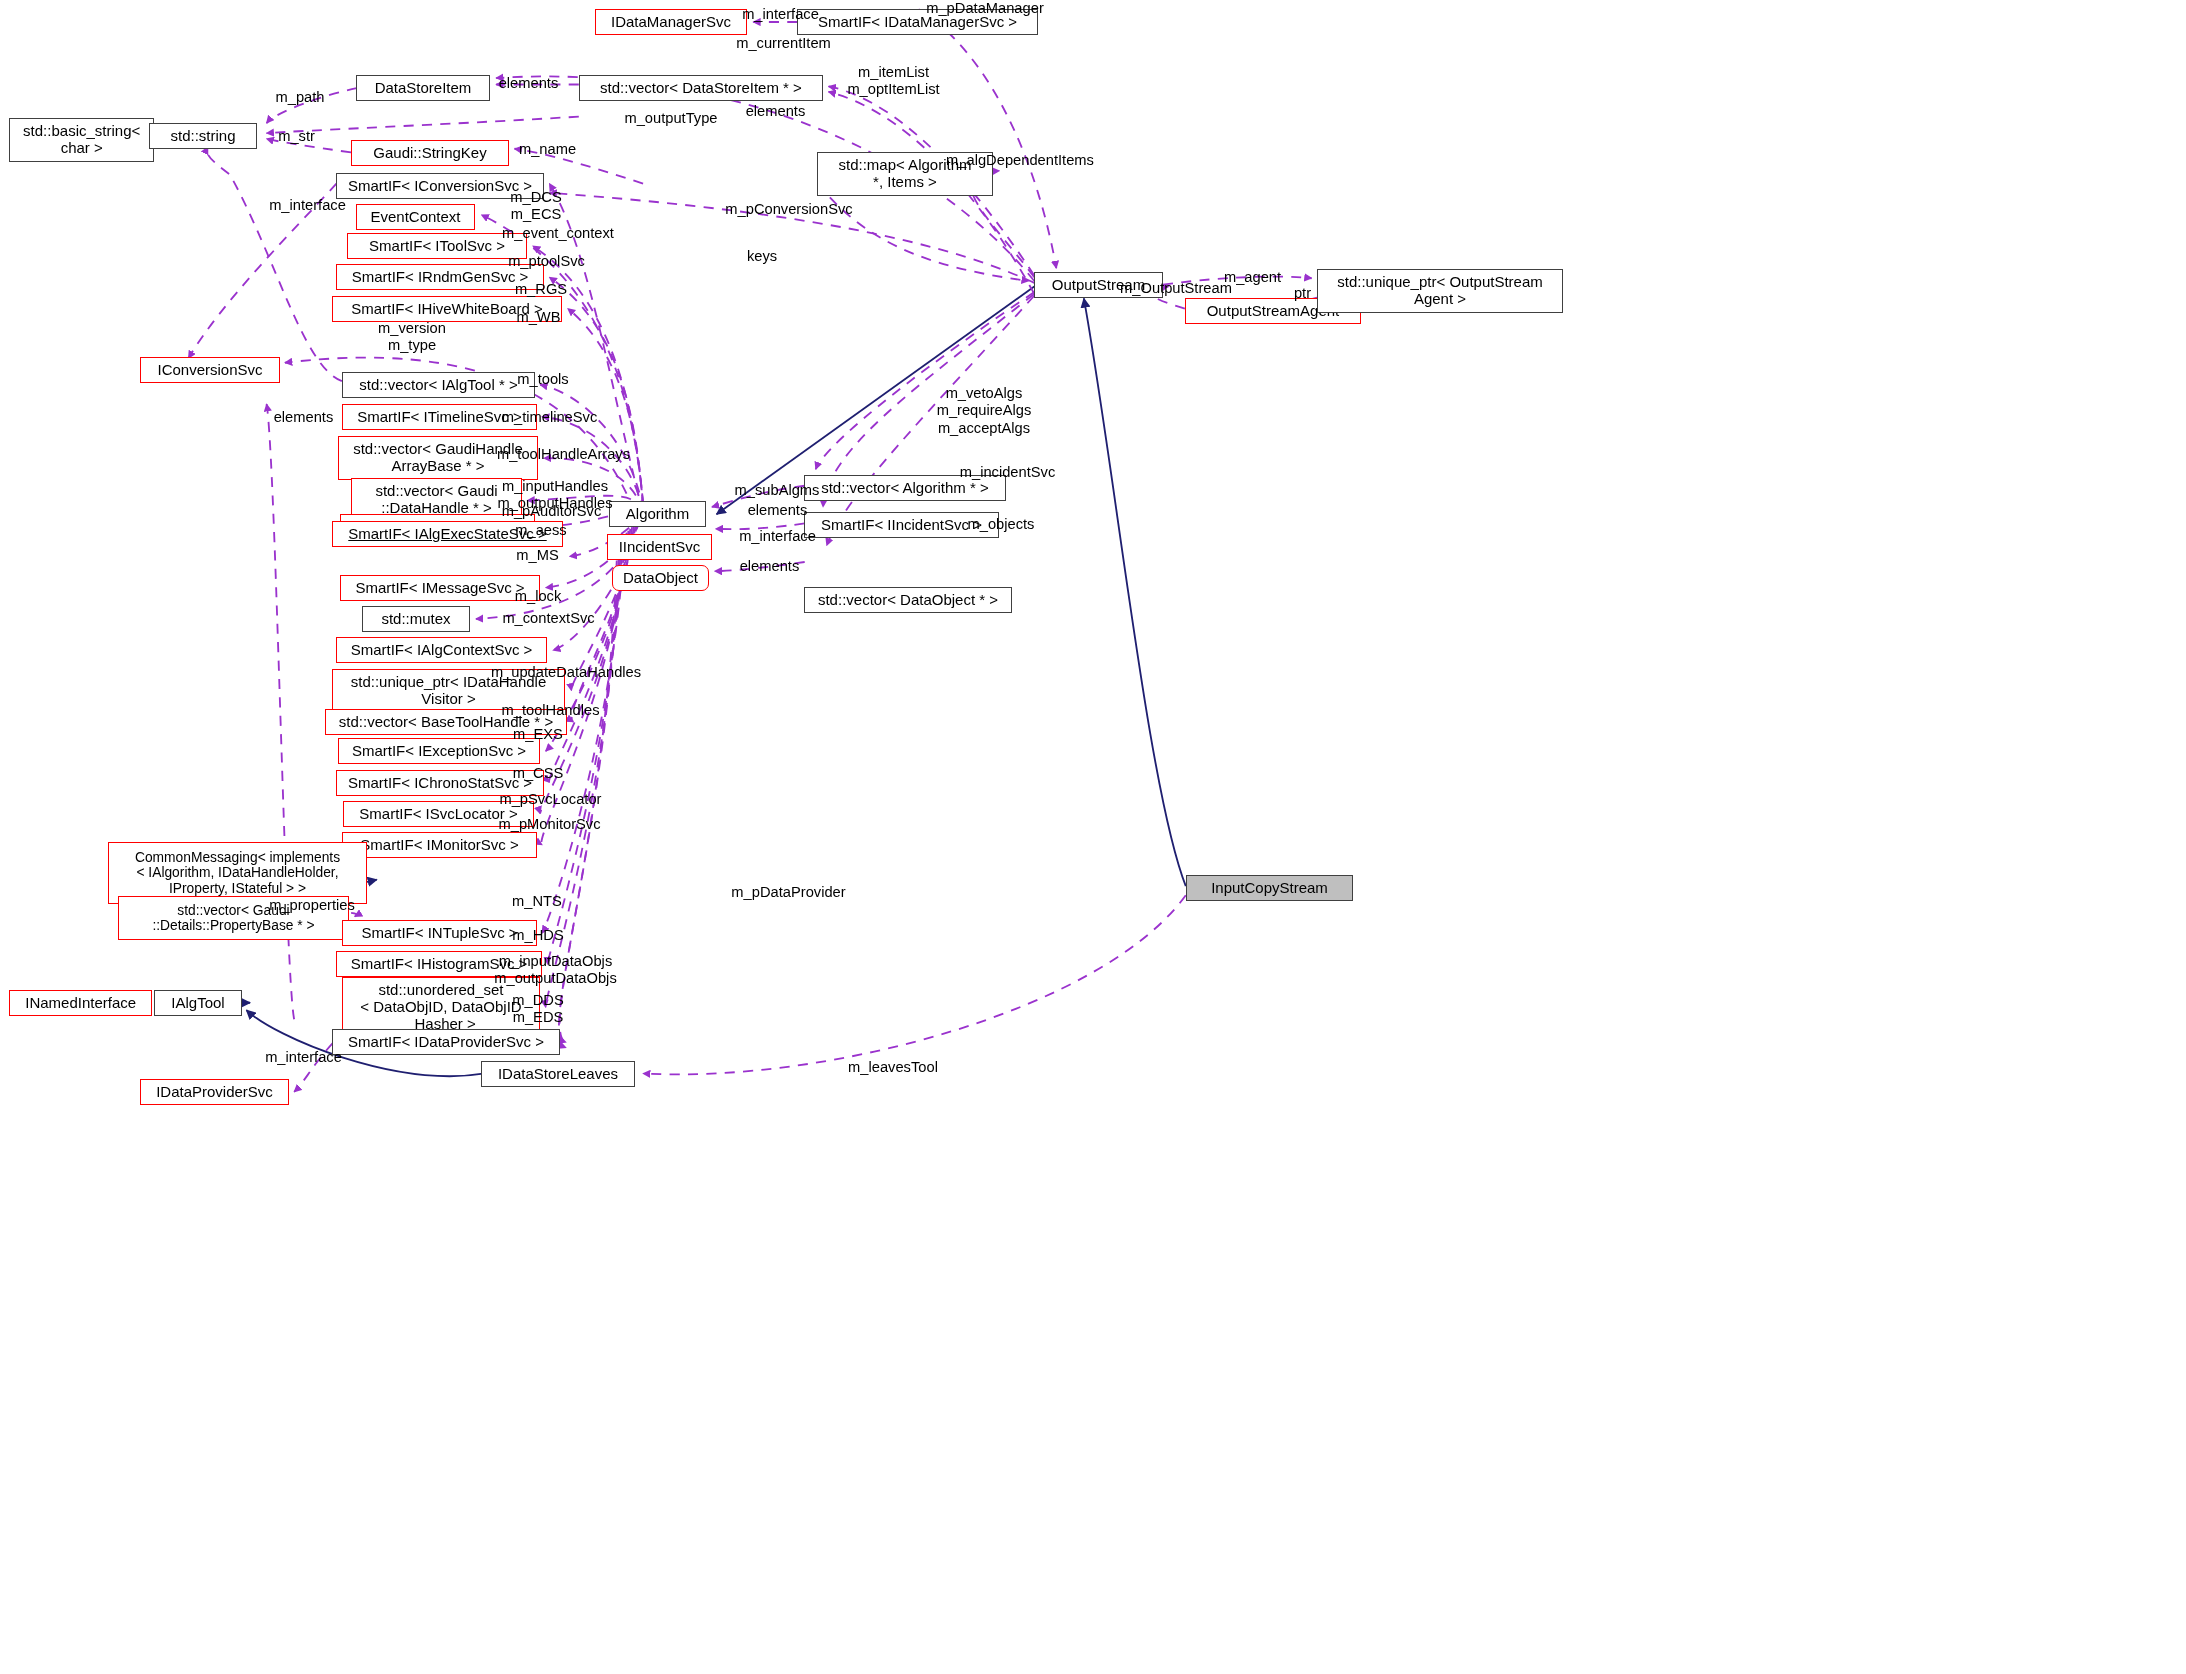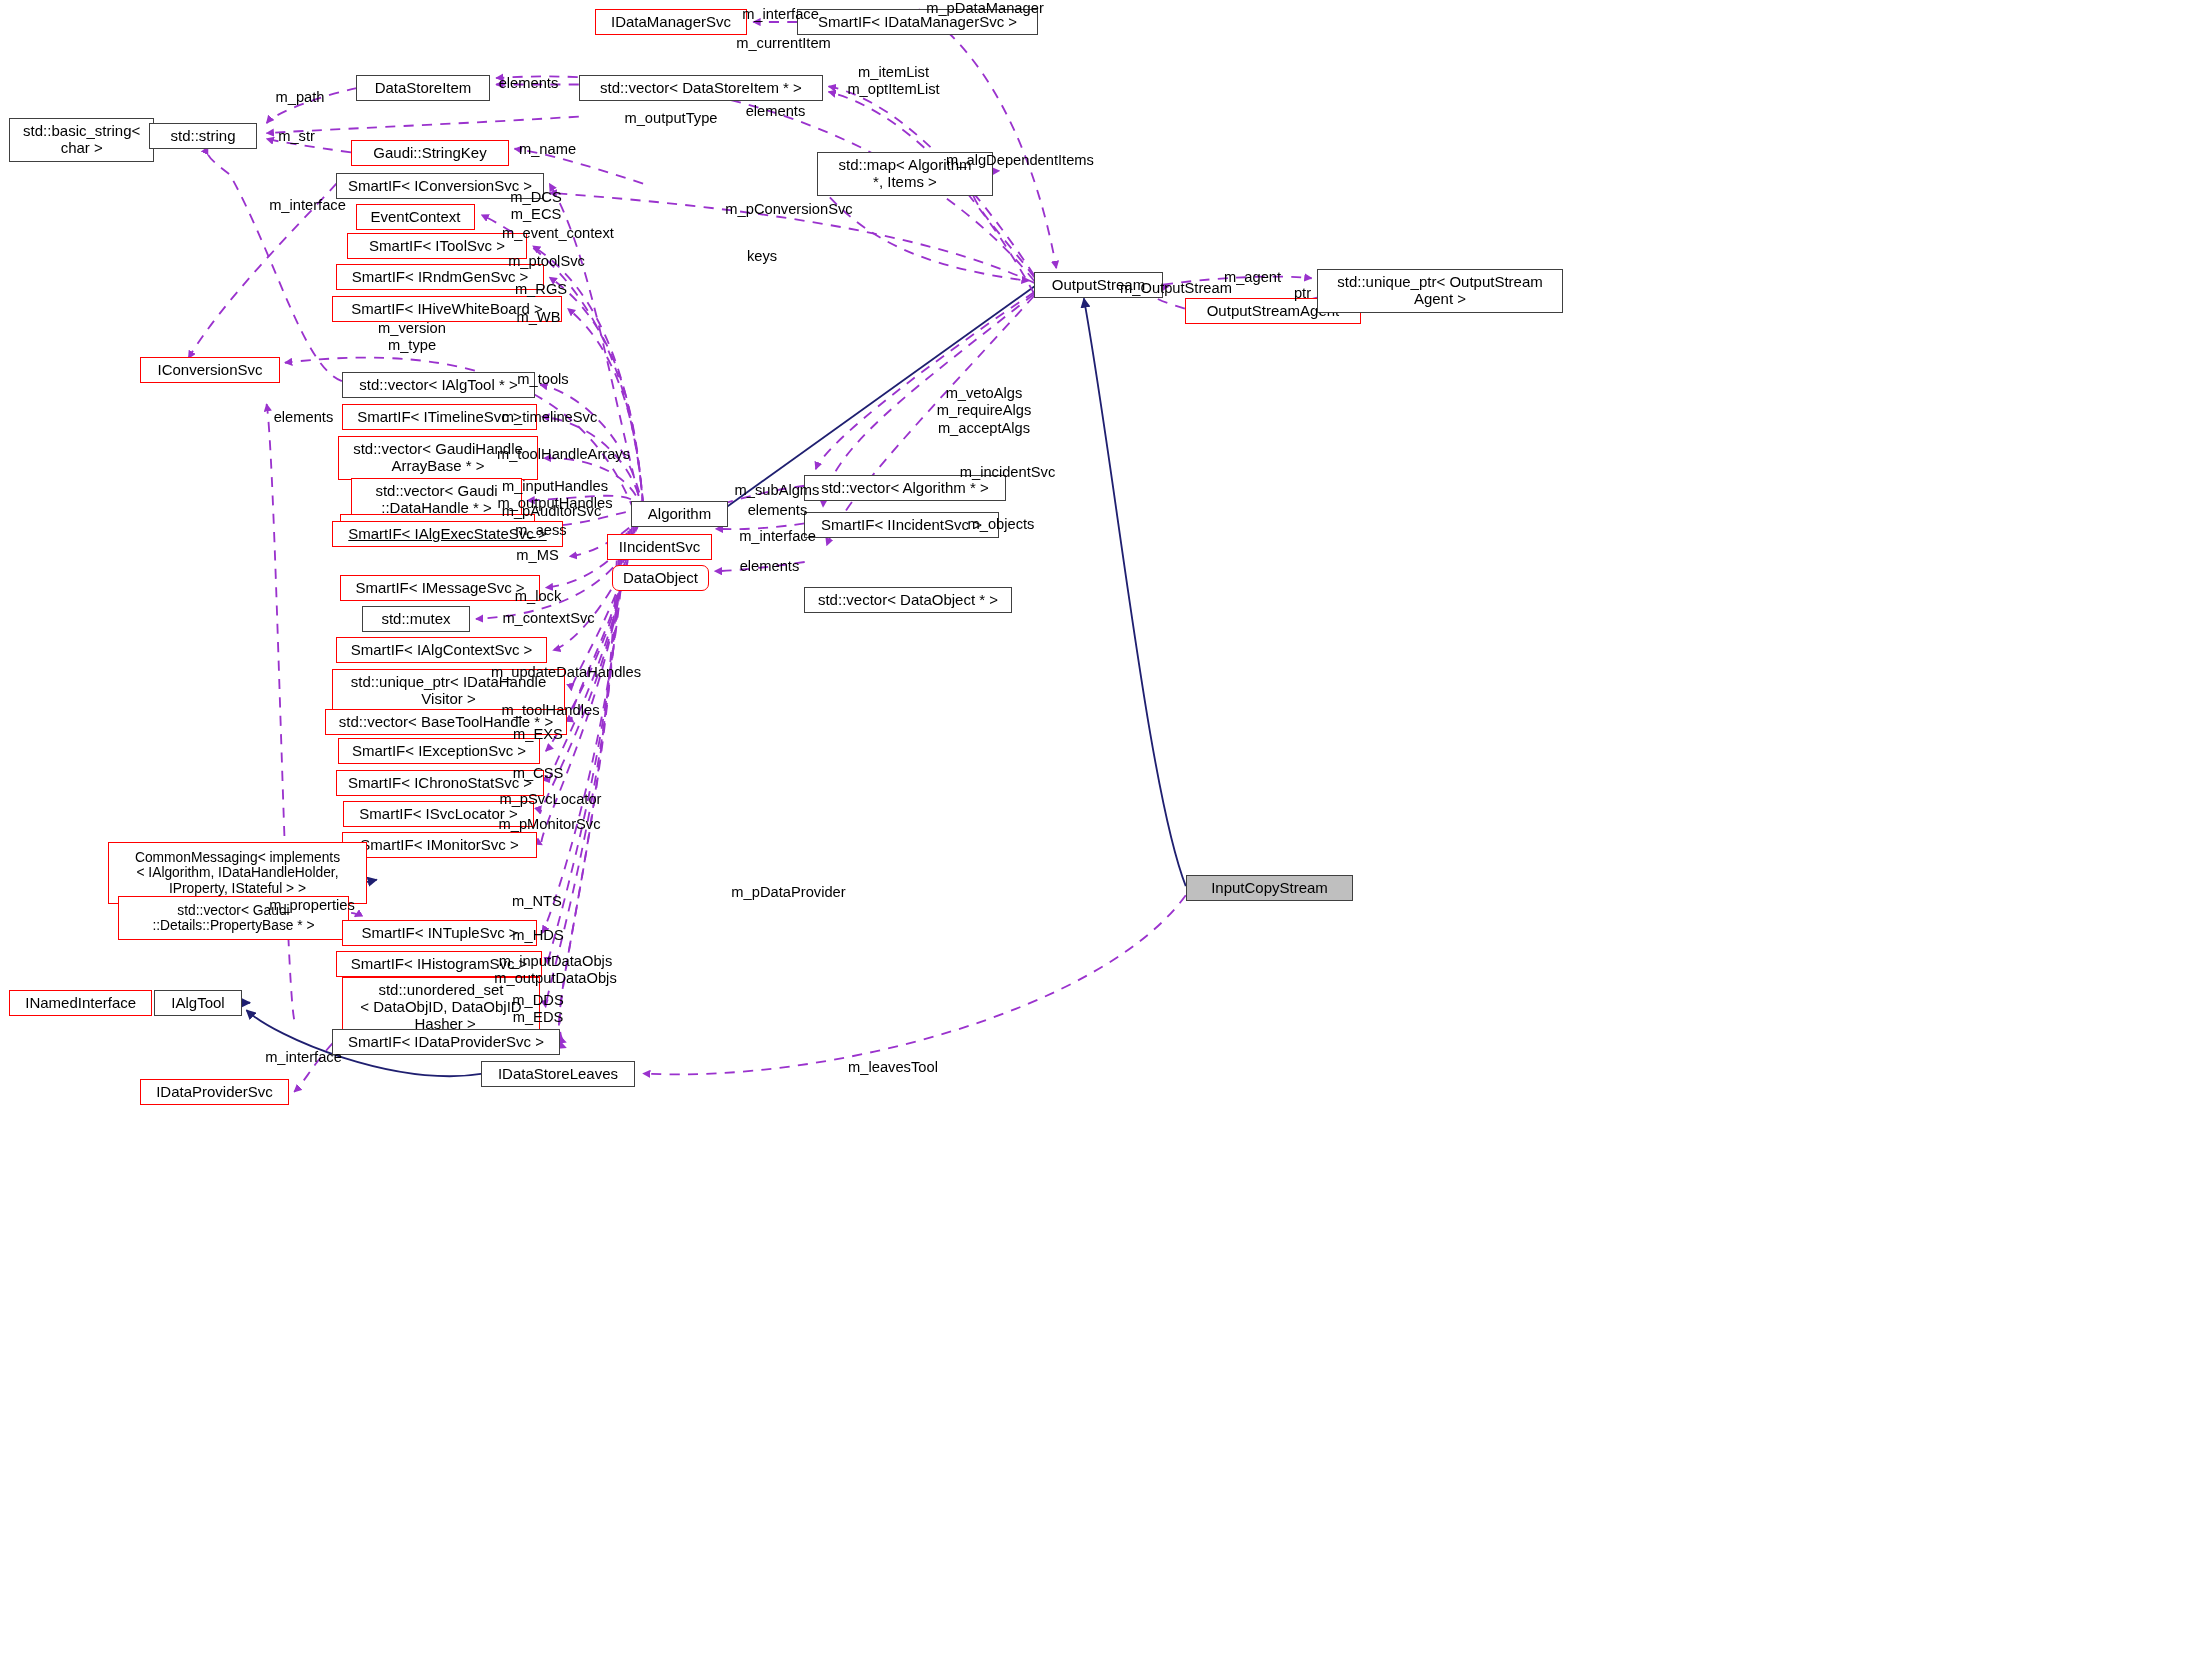--- a/index.html
+++ b/index.html
@@ -199,21 +199,21 @@
   <div class="node" style="left:342px;top:920px;width:195px;height:26px;">SmartIF&lt; INTupleSvc &gt;</div>
   <div class="node" style="left:336px;top:951px;width:206px;height:26px;">SmartIF&lt; IHistogramSvc &gt;</div>
   <div class="node" style="left:342px;top:977px;width:198px;height:61px;">std::unordered_set
 &lt; DataObjID, DataObjID
 _Hasher &gt;</div>
   <div class="node dark" style="left:332px;top:1029px;width:228px;height:26px;">SmartIF&lt; IDataProviderSvc &gt;</div>
   <div class="node" style="left:9.2px;top:990px;width:143px;height:26px;">INamedInterface</div>
   <div class="node dark" style="left:154px;top:990px;width:88px;height:26px;">IAlgTool</div>
   <div class="node" style="left:140px;top:1079px;width:149px;height:26px;">IDataProviderSvc</div>
   <div class="node dark" style="left:481px;top:1061px;width:154px;height:26px;">IDataStoreLeaves</div>
-  <div class="node dark" style="left:609px;top:501px;width:97px;height:26px;margin-left:22px;">Algorithm</div>
+  <div class="node dark" style="left:609px;top:501px;width:97px;height:26px;">Algorithm</div>
   <div class="node" style="left:607px;top:534px;width:105px;height:26px;">IIncidentSvc</div>
   <div class="node" style="left:612px;top:565px;width:97px;height:26px;border-radius:7px;">DataObject</div>
   <div class="node dark" style="left:804px;top:475px;width:202px;height:26px;">std::vector&lt; Algorithm * &gt;</div>
   <div class="node dark" style="left:804px;top:512px;width:195px;height:26px;">SmartIF&lt; IIncidentSvc &gt;</div>
   <div class="node dark" style="left:804px;top:551px;width:208px;height:26px;margin-top:36px;">std::vector&lt; DataObject * &gt;</div>
   <div class="node current" style="left:1186px;top:875px;width:167px;height:26px;">InputCopyStream</div>
 
   <div class="elabel" style="left:730px;top:5.5px;width:101px;">m_interface</div>
   <div class="elabel" style="left:918px;top:0px;width:134px;">m_pDataManager</div>
   <div class="elabel" style="left:722px;top:35px;width:123px;">m_currentItem</div>

